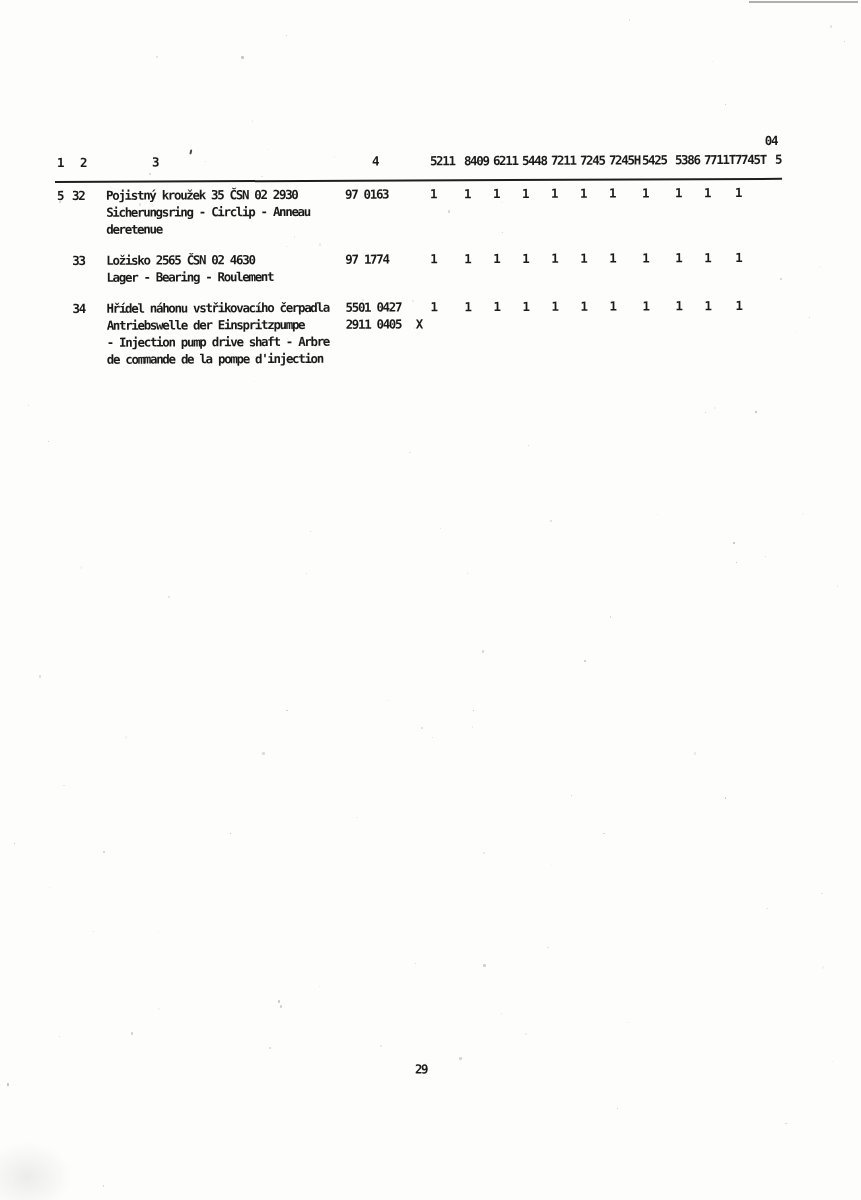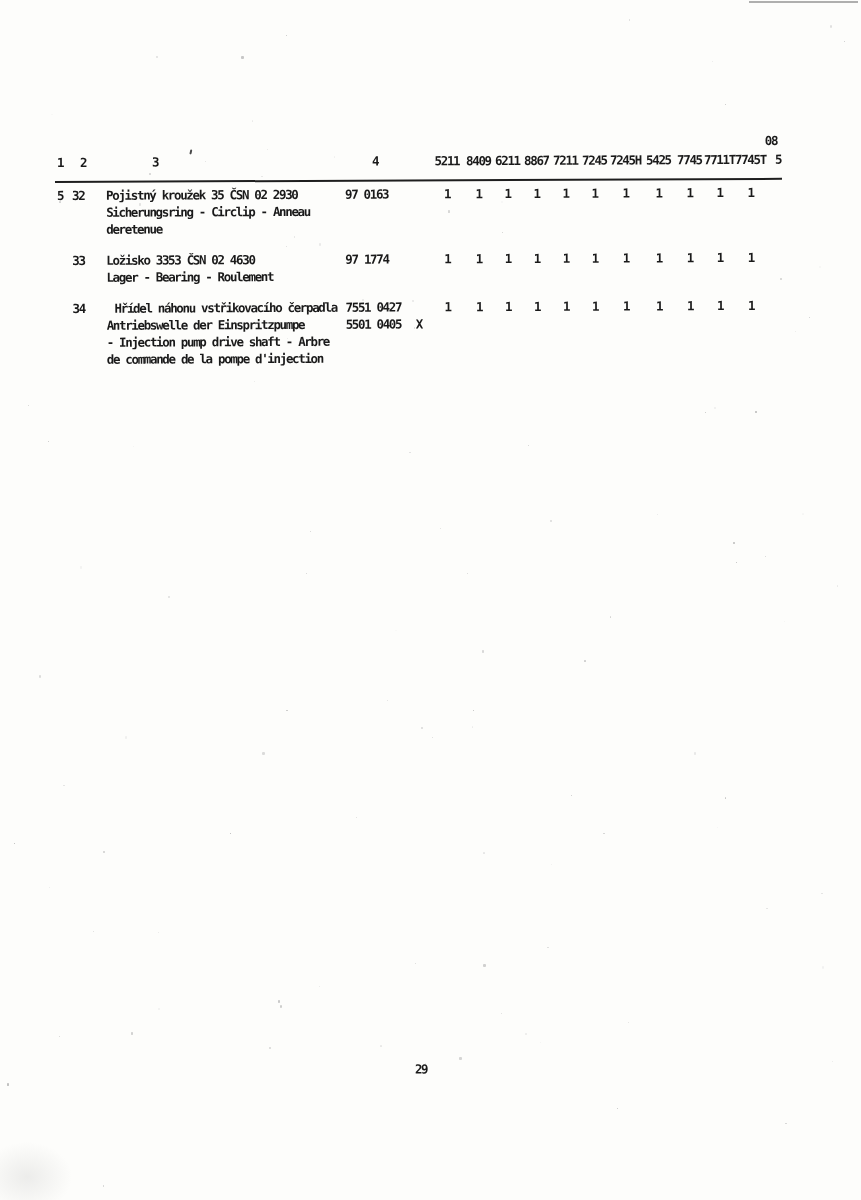--- a/index.html
+++ b/index.html
@@ -25,21 +25,21 @@
     letter-spacing:-1.35px;
   }
   .mgrid{
     position:absolute;
     display:grid;
     grid-template-columns:34px 29px 29px 29px 29px 29px 33px 33px 29px 31px 31px;
     font-size:12.5px;
     line-height:15px;
     letter-spacing:-1.35px;
   }
-  .mgrid span{display:block;text-align:center;white-space:pre;}
+  .mgrid span{display:block;white-space:pre;}
   .rule{
     position:absolute;
     left:55px;top:181px;width:727px;height:2.2px;
     background:#1e1e1e;
   }
   .scan-line-top{
     position:absolute;left:749px;top:1px;width:109px;height:2px;
     background:#9b9b9b;opacity:.8;
   }
   .smudge{
@@ -57,36 +57,36 @@
 <body>
 
 <div class="page">
 
   <div class="scan-line-top"></div>
   <div class="smudge"></div>
 
   <div class="sheet">
 
     <span class="line" style="left:765px;top:136px"></span>
-    <span class="line" style="left:765px;top:136px">08</span>
+    <span class="line" style="left:765px;top:136px">04</span>
 
     <span class="line" style="left:57px;top:155px">1</span>
     <span class="line" style="left:80px;top:155px">2</span>
     <span class="line" style="left:152px;top:155px">3</span>
     <span class="line" style="left:372px;top:155px">4</span>
     <div class="mgrid" style="left:430px;top:155px">
         <span>5211</span>
         <span>8409</span>
         <span>6211</span>
-        <span>8867</span>
+        <span>5448</span>
         <span>7211</span>
         <span>7245</span>
         <span>7245H</span>
         <span>5425</span>
-        <span>7745</span>
+        <span>5386</span>
         <span>7711T</span>
         <span>7745T</span>
       </div>
     <span class="line" style="left:775px;top:155px">5</span>
 
     <div class="rule"></div>
     <div class="mark-apostrophe"></div>
 
     <div>
       <span class="line" style="left:57px;top:188px">5</span>
@@ -105,46 +105,46 @@
           <span>1</span>
           <span>1</span>
           <span>1</span>
           <span>1</span>
           <span>1</span>
         </div>
     </div>
 
     <div>
       <span class="line" style="left:72px;top:253px">33</span>
-      <span class="line" style="left:106px;top:253px">Ložisko 3353 ČSN 02 4630</span>
+      <span class="line" style="left:106px;top:253px">Ložisko 2565 ČSN 02 4630</span>
       <span class="line" style="left:106px;top:270px">Lager - Bearing - Roulement</span>
       <span class="line" style="left:345px;top:253px">97 1774</span>
       <div class="mgrid" style="left:430px;top:253px">
           <span>1</span>
           <span>1</span>
           <span>1</span>
           <span>1</span>
           <span>1</span>
           <span>1</span>
           <span>1</span>
           <span>1</span>
           <span>1</span>
           <span>1</span>
           <span>1</span>
         </div>
     </div>
 
     <div>
       <span class="line" style="left:72px;top:301px">34</span>
-      <span class="line" style="left:114px;top:301px">Hřídel náhonu vstřikovacího čerpadla</span>
+      <span class="line" style="left:106px;top:301px">Hřídel náhonu vstřikovacího čerpadla</span>
       <span class="line" style="left:106px;top:318px">Antriebswelle der Einspritzpumpe</span>
       <span class="line" style="left:106px;top:335px">- Injection pump drive shaft - Arbre</span>
       <span class="line" style="left:106px;top:352px">de commande de la pompe d'injection</span>
-      <span class="line" style="left:345px;top:301px">7551 0427</span>
-      <span class="line" style="left:345px;top:318px">5501 0405</span>
+      <span class="line" style="left:345px;top:301px">5501 0427</span>
+      <span class="line" style="left:345px;top:318px">2911 0405</span>
       <span class="line" style="left:415px;top:318px">X</span>
       <div class="mgrid" style="left:430px;top:301px">
           <span>1</span>
           <span>1</span>
           <span>1</span>
           <span>1</span>
           <span>1</span>
           <span>1</span>
           <span>1</span>
           <span>1</span>

